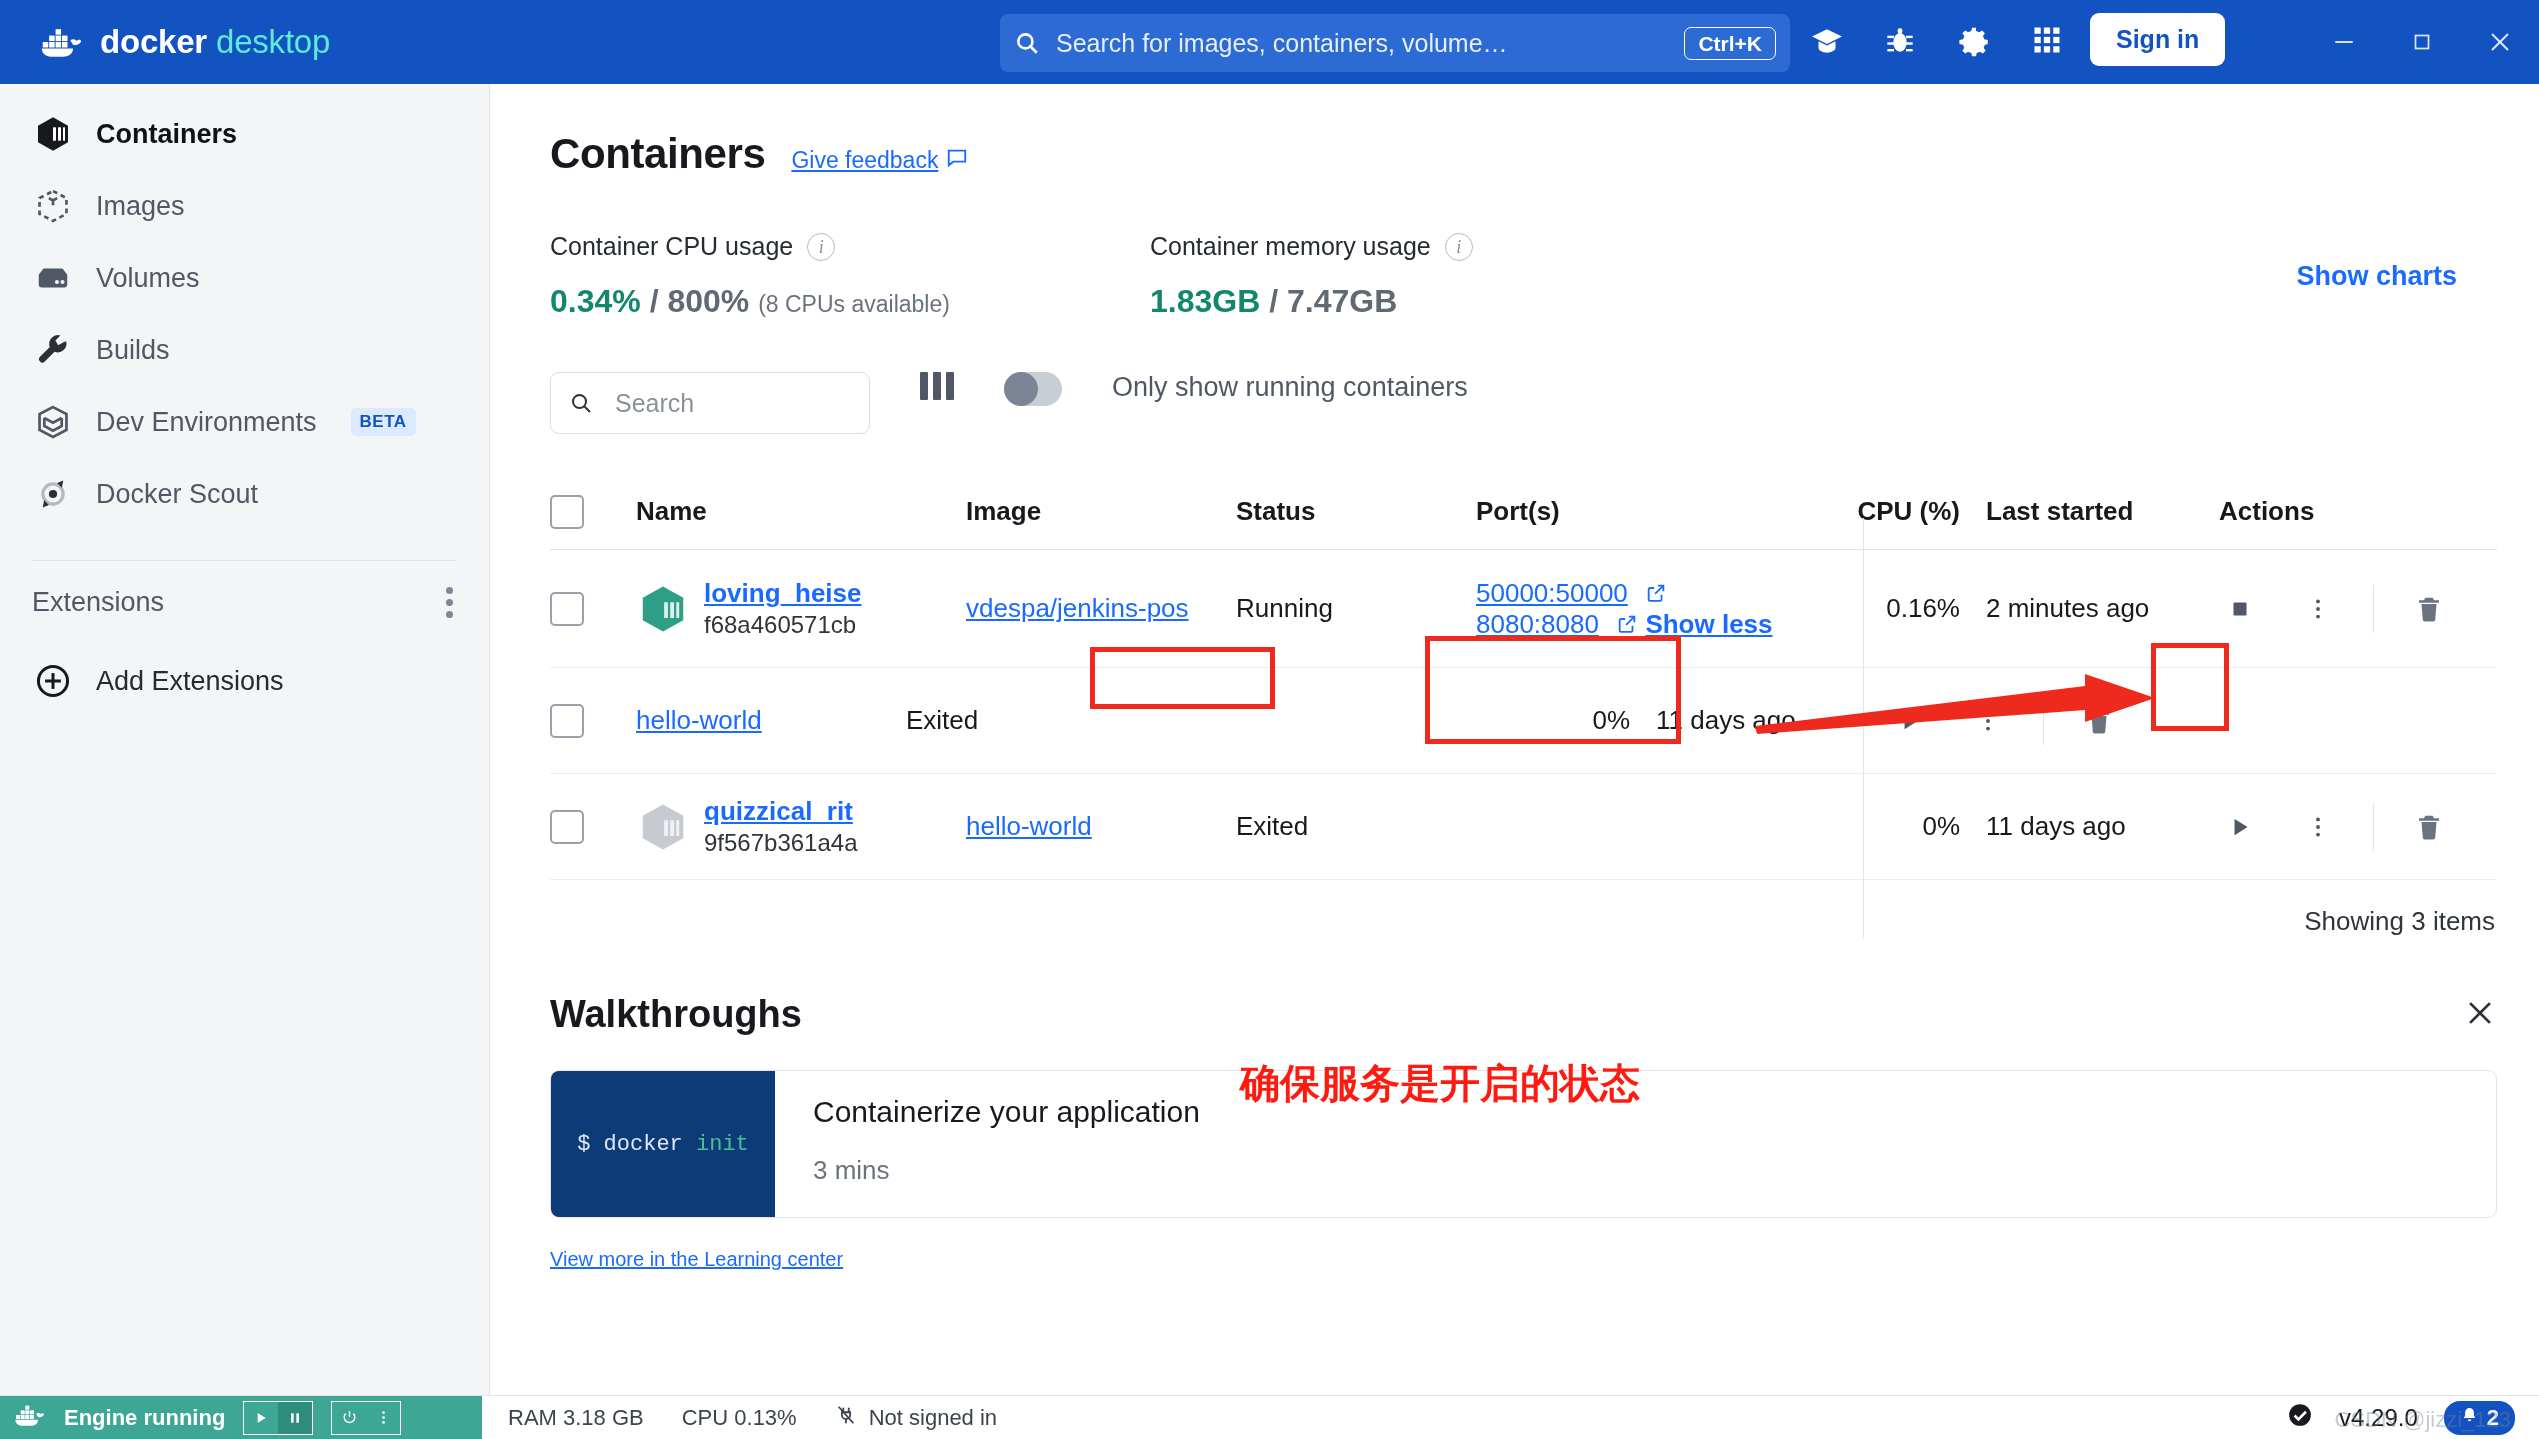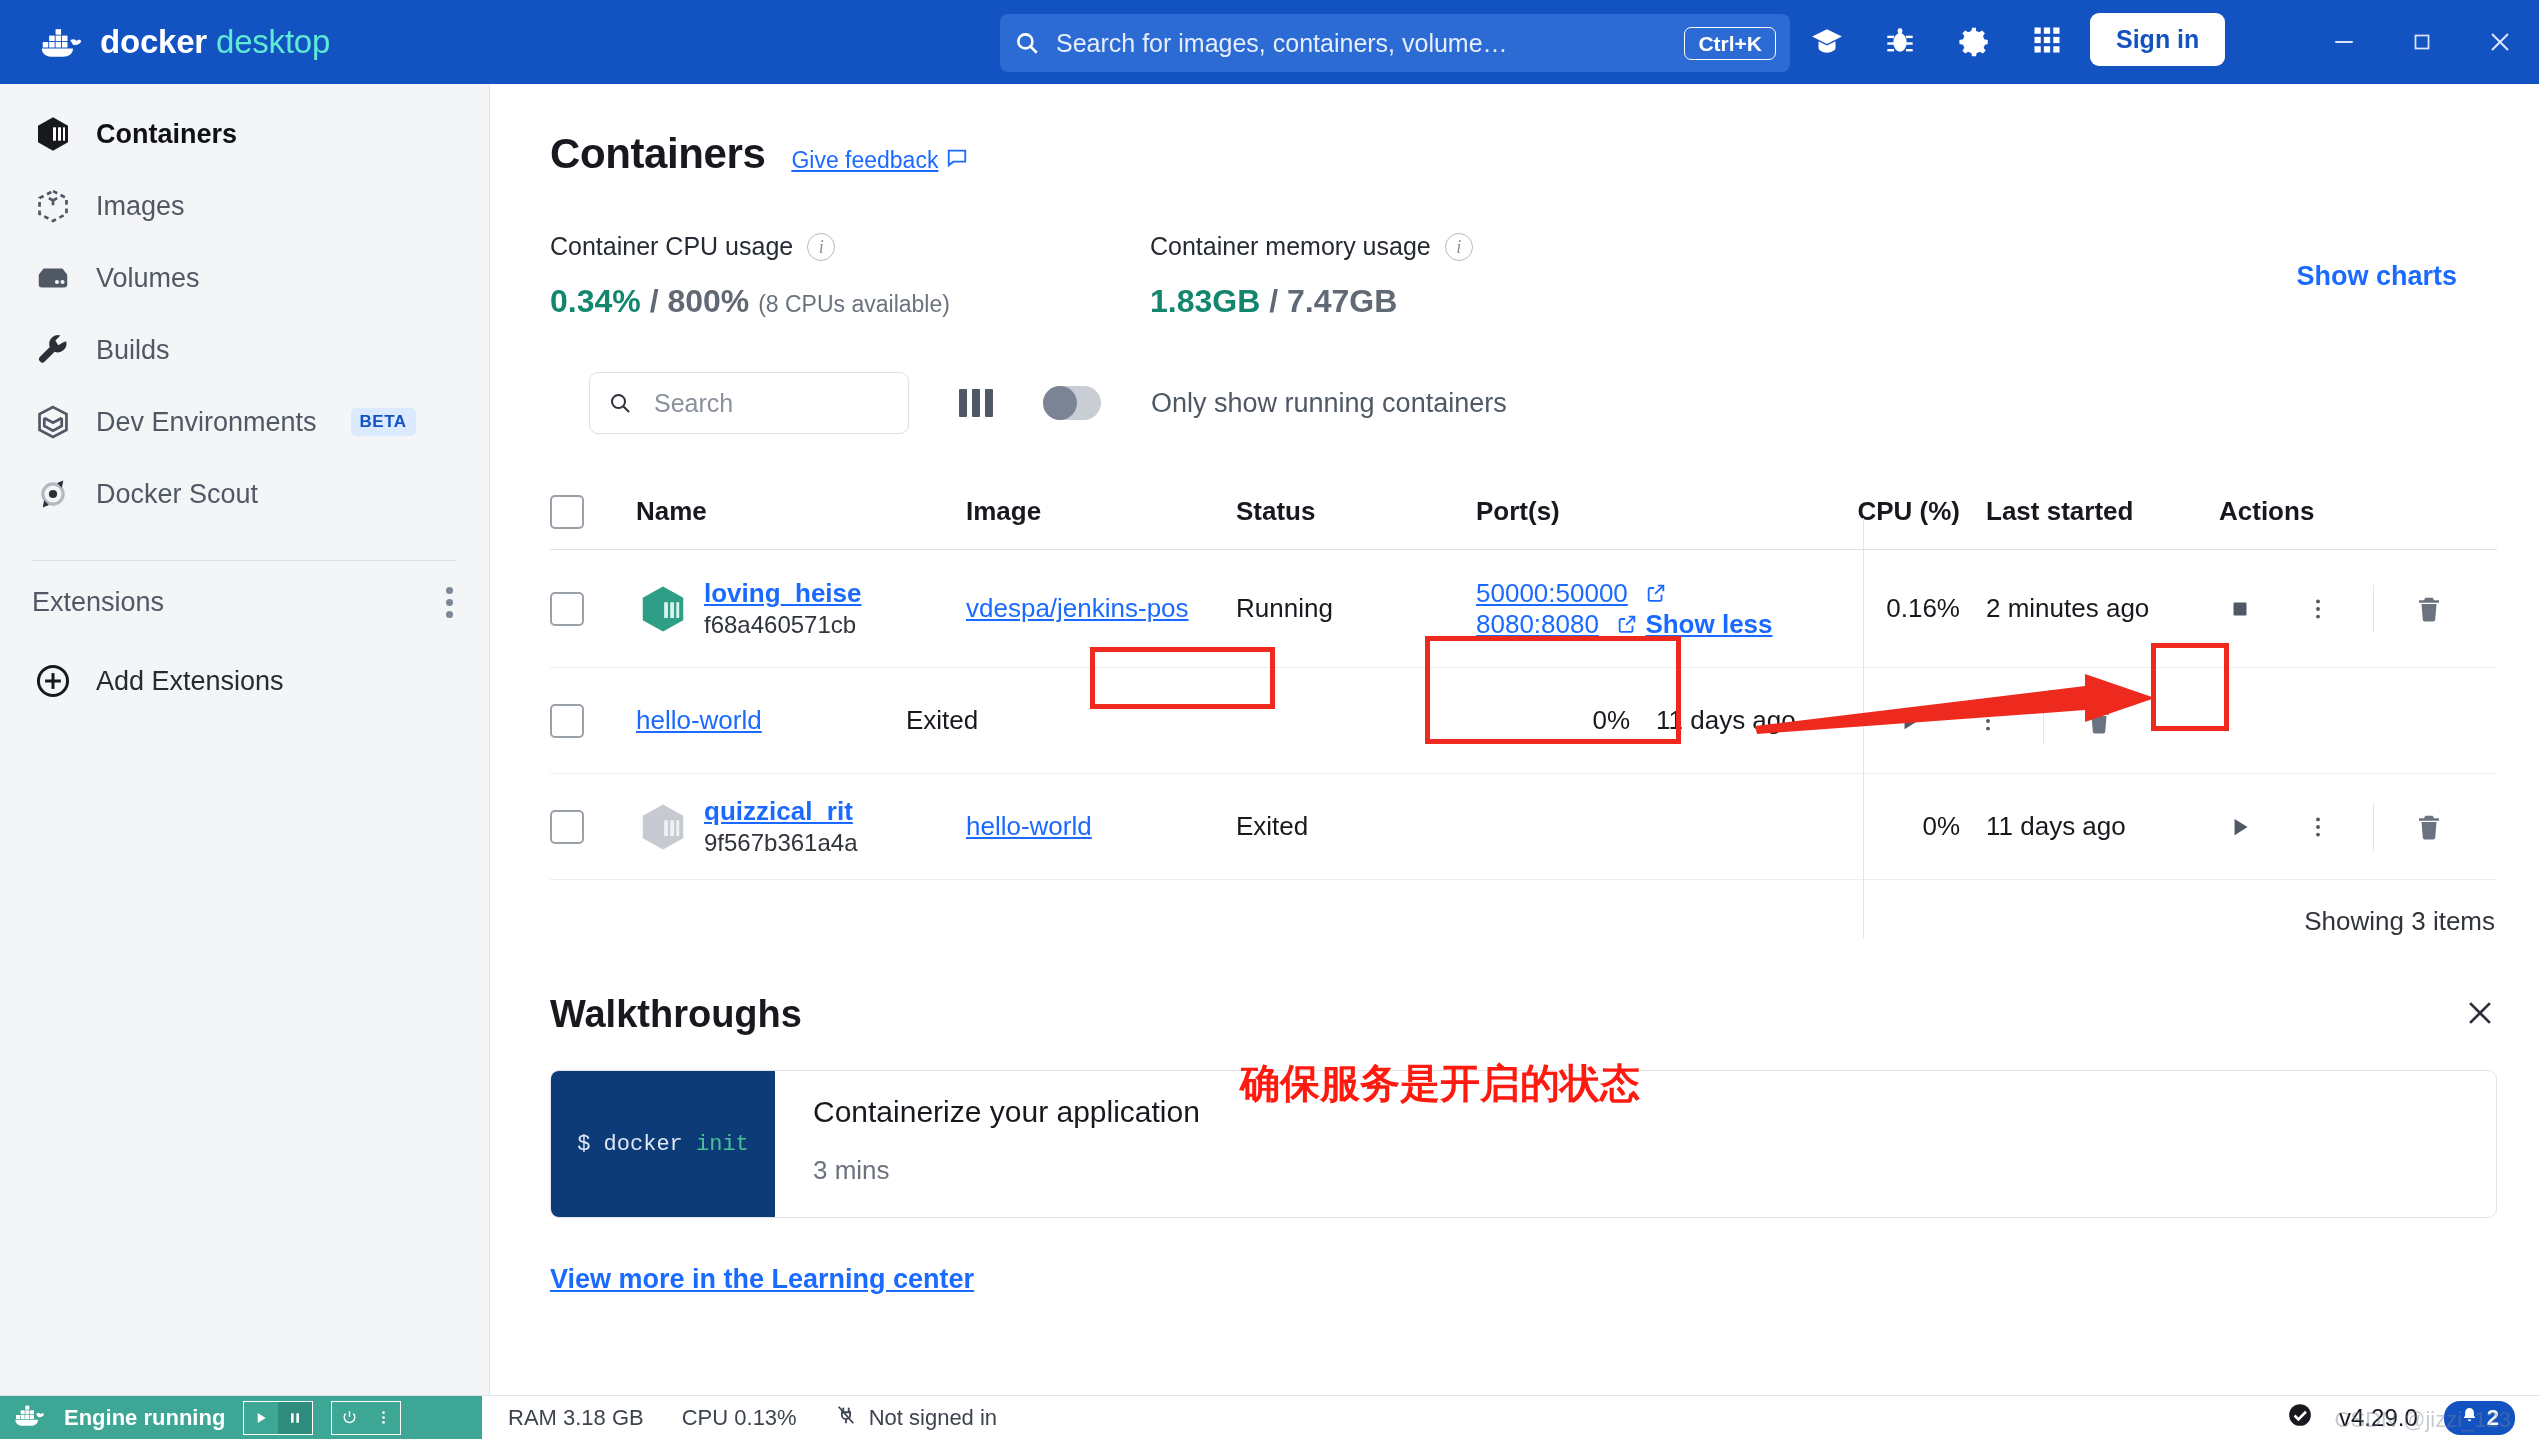--- a/index.html
+++ b/index.html
@@ -103,21 +103,21 @@
     border:1.7px solid #b5bac2; color:#8a919c;
     font-size:18px; font-style: italic; font-family:"Liberation Serif", serif;
     display:flex; align-items:center; justify-content:center; line-height:1;
   }
   .stat-value { margin-top: 22px; font-size: 32px; font-weight: 700; }
   .v-green { color:#13866e; }
   .v-grey { color:#616974; }
   .v-small { font-size:23px; font-weight:400; color:#6a727e; }
   #show-charts { margin-left:auto; margin-right: 82px; color:#1a6aff; font-size:27px; font-weight:700; cursor:pointer; align-self:center;}
 
-  #filters { display:flex; align-items:center; gap:50px; margin-top: 52px; margin-left: 39px; }
+  #filters { display:flex; gap:50px; margin-top: 52px; }
   #search-box {
     width: 320px; height: 62px; border:1px solid #dcdfe4; border-radius:9px;
     display:flex; align-items:center; gap:22px; padding:0 18px; background:#fff;
   }
   #search-box .mag2 { width:24px; height:24px; }
   #search-box span { color:#8a919c; font-size:25px; }
   #cols-ico { display:flex; gap:5px; cursor:pointer; }
   #cols-ico i { width:8px; height:28px; background:#4f5864; display:block; border-radius:1px;}
   .toggle {
     width: 58px; height:34px; border-radius:17px; background:#c9cdd4; position:relative; cursor:pointer; flex:none;
@@ -162,21 +162,21 @@
   #wt-title { font-size:38px; font-weight:700;}
   #wt-close { margin-left:auto; cursor:pointer; }
   #cards { display:flex; gap: 38px; margin-top: 34px; margin-right:42px;}
   .card { flex:1; height:148px; border:1px solid #e2e4e8; border-radius:9px; display:flex; overflow:hidden; background:#fff; cursor:pointer;}
   .card-art { width: 224px; flex:none; background:#0d3b77; display:flex; align-items:center; justify-content:center;}
   .card-body { padding: 24px 0 0 38px;}
   .card-title { font-size:30px; color:#17191e;}
   .card-time { font-size:26px; color:#6a727e; margin-top: 26px;}
   .code-art { font-family:"Liberation Mono", monospace; font-size:22px; color:#dfe7f3;}
   .code-art .kw { color:#45c193; }
-  #view-more { margin-top: 46px; color:#1a6aff; font-size:27px; text-decoration:underline; cursor:pointer;font-weight:bold;}
+  #view-more { margin-top: 30px; color:#1a6aff; font-size:20px; text-decoration:underline; cursor:pointer;}
 
   
   #statusbar {
     height:44px; display:flex; align-items:center;
     background:#ffffff; border-top:1px solid #e2e4e8;
     font-size:22px; color:#3d444f; position:relative;
   }
   #engine {
     background:#3ea694; color:#fff; height:44px;
     display:flex; align-items:center; gap:18px; padding: 0 14px 0 14px;

